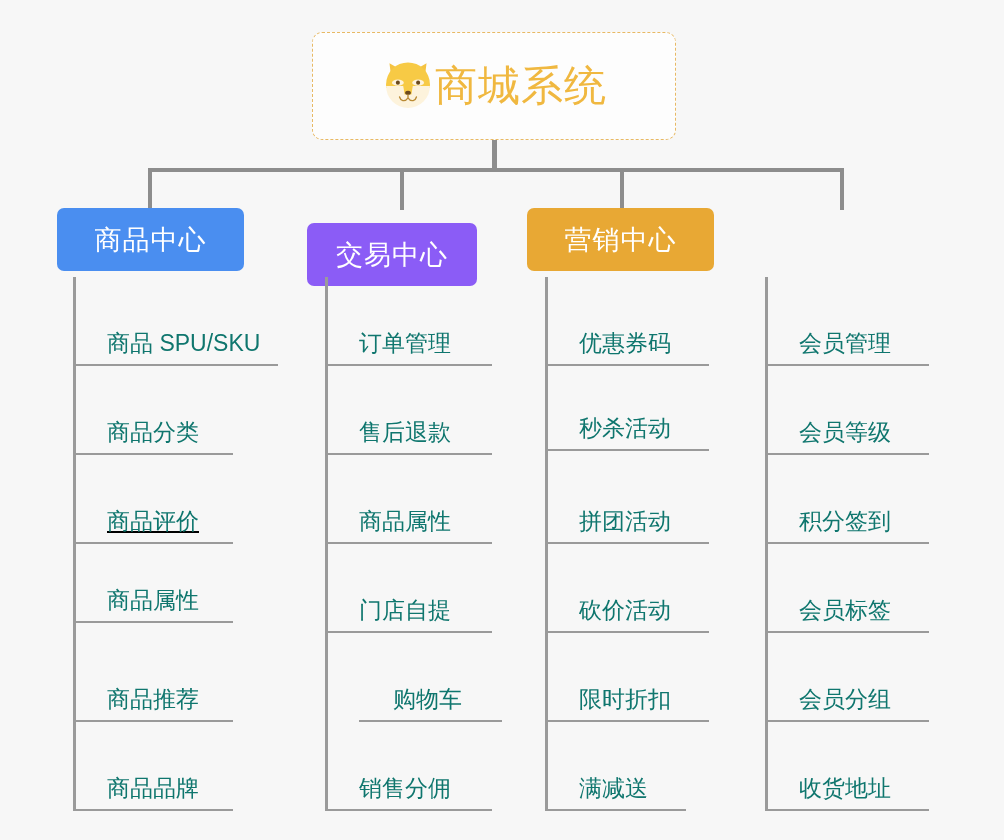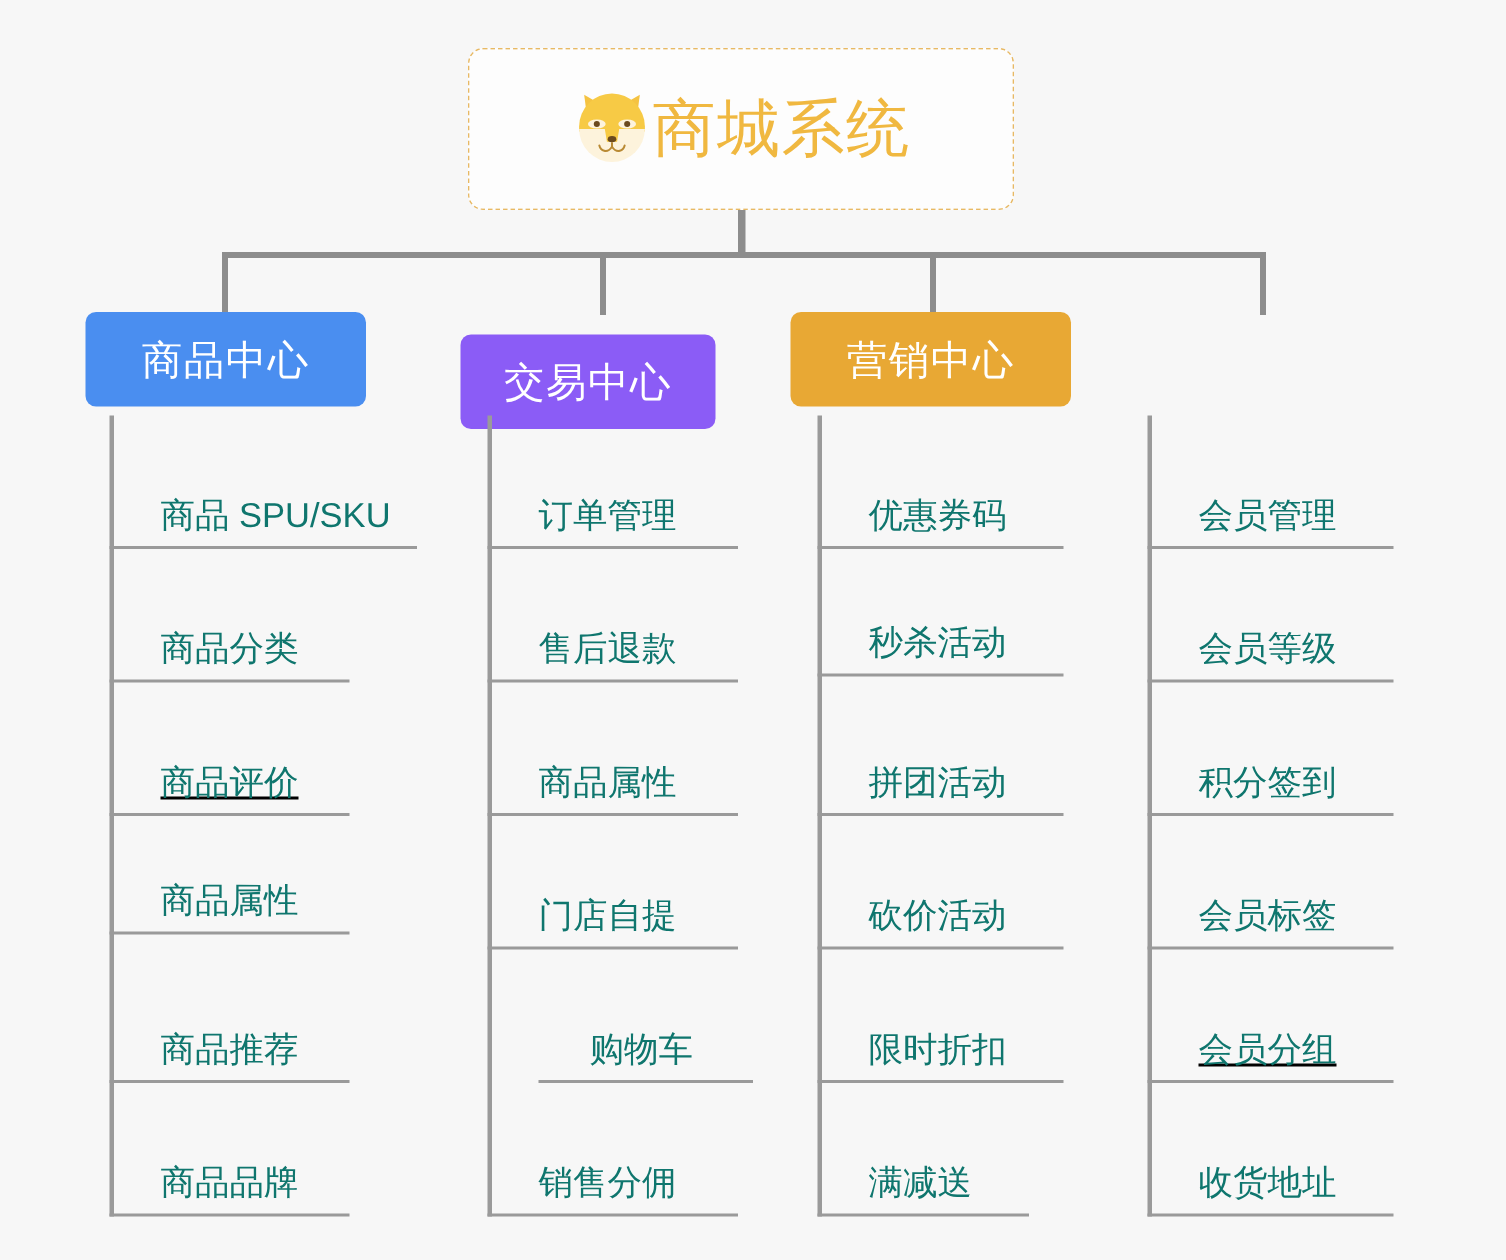--- a/index.html
+++ b/index.html
@@ -225,21 +225,21 @@
       </div>
     <div class="leaf" style="top:89px;  width:164px;">
         <span class="leaf-label">会员等级</span>
       </div>
     <div class="leaf" style="top:178px; width:164px;">
         <span class="leaf-label">积分签到</span>
       </div>
     <div class="leaf" style="top:267px; width:164px;">
         <span class="leaf-label">会员标签</span>
       </div>
-    <div class="leaf" style="top:356px; width:164px;text-decoration:underline;">
+    <div class="leaf" style="top:356px; width:164px;">
         <span class="leaf-label">会员分组</span>
       </div>
     <div class="leaf" style="top:445px; width:164px;">
         <span class="leaf-label">收货地址</span>
       </div>
   </div>
 
 </div>
 
 </body></html>

